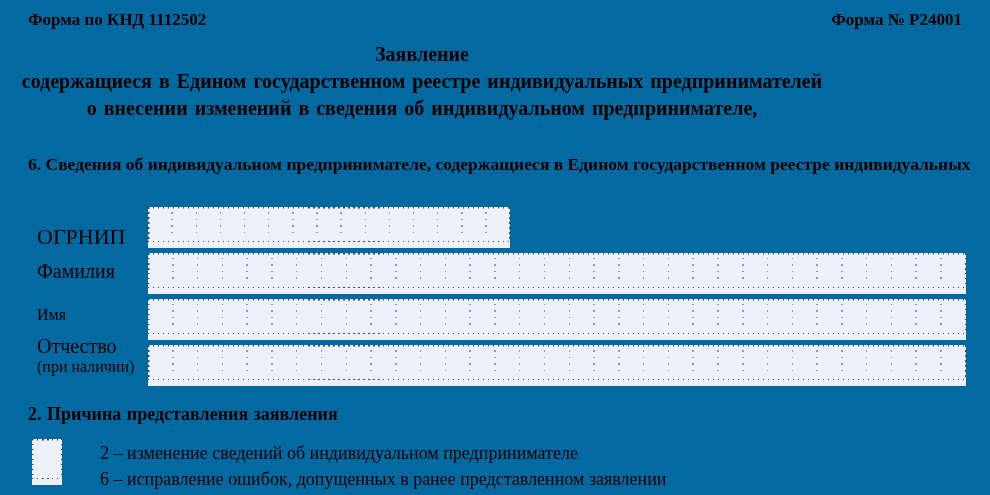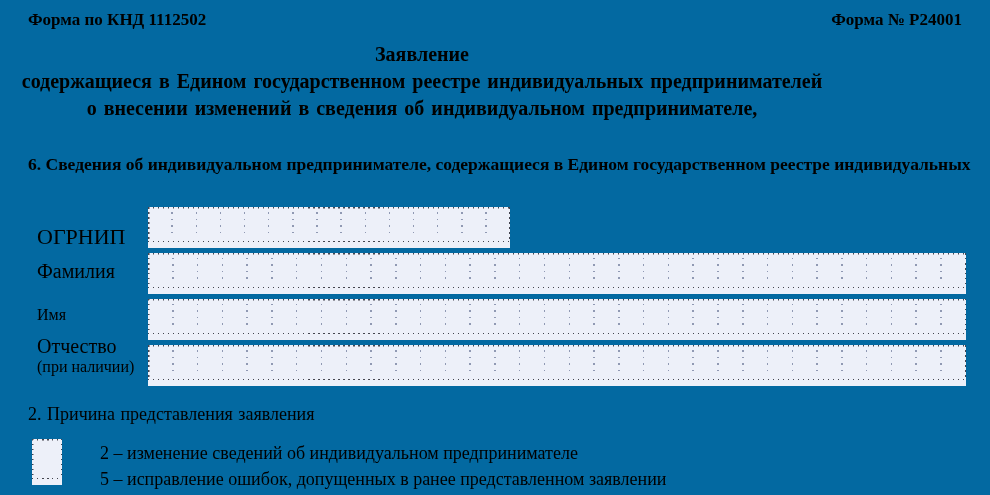--- a/index.html
+++ b/index.html
@@ -22,21 +22,21 @@
     font-size:20px;font-weight:bold;line-height:27px;word-spacing:2px;
   }
   .s1-heading{
     position:absolute;left:28px;top:153px;width:934px;
     font-size:17.5px;font-weight:bold;line-height:22px;
   }
   .jline{white-space:nowrap;text-align:justify;text-align-last:justify;}
   .cont-line{padding-left:27px;}
   .s2-heading{
     position:absolute;left:28px;top:404px;
-    font-size:18px;font-weight:normal;word-spacing:1px;white-space:nowrap;
+    font-size:18px;font-weight:bold;word-spacing:1px;white-space:nowrap;
   }
   .field-label{position:absolute;left:37px;font-size:19px;white-space:nowrap;}
   .field-label .main{display:block;font-size:20px;line-height:22px;}
   .field-label .sub{display:block;font-size:16px;line-height:20px;}
   .fieldwrap{
     position:absolute;left:148px;background:var(--field-bg);padding-bottom:6px;
   }
   .dotbox{
     background-color:var(--field-bg);
     background-image:
@@ -219,16 +219,16 @@
   <div class="s2-heading">2. Причина представления заявления</div>
 
   <div class="fieldwrap" style="left:32px;top:439px;width:30px;">
     <div class="dotbox cellgrid tall">
         <div class="cell"></div>
       </div>
   </div>
 
   <div class="legend">
     <div>2 – изменение сведений об индивидуальном предпринимателе</div>
-    <div>5 – исправление ошибок, допущенных в ранее представленном заявлении</div>
+    <div>6 – исправление ошибок, допущенных в ранее представленном заявлении</div>
   </div>
 
 </div>
 
 </body></html>

